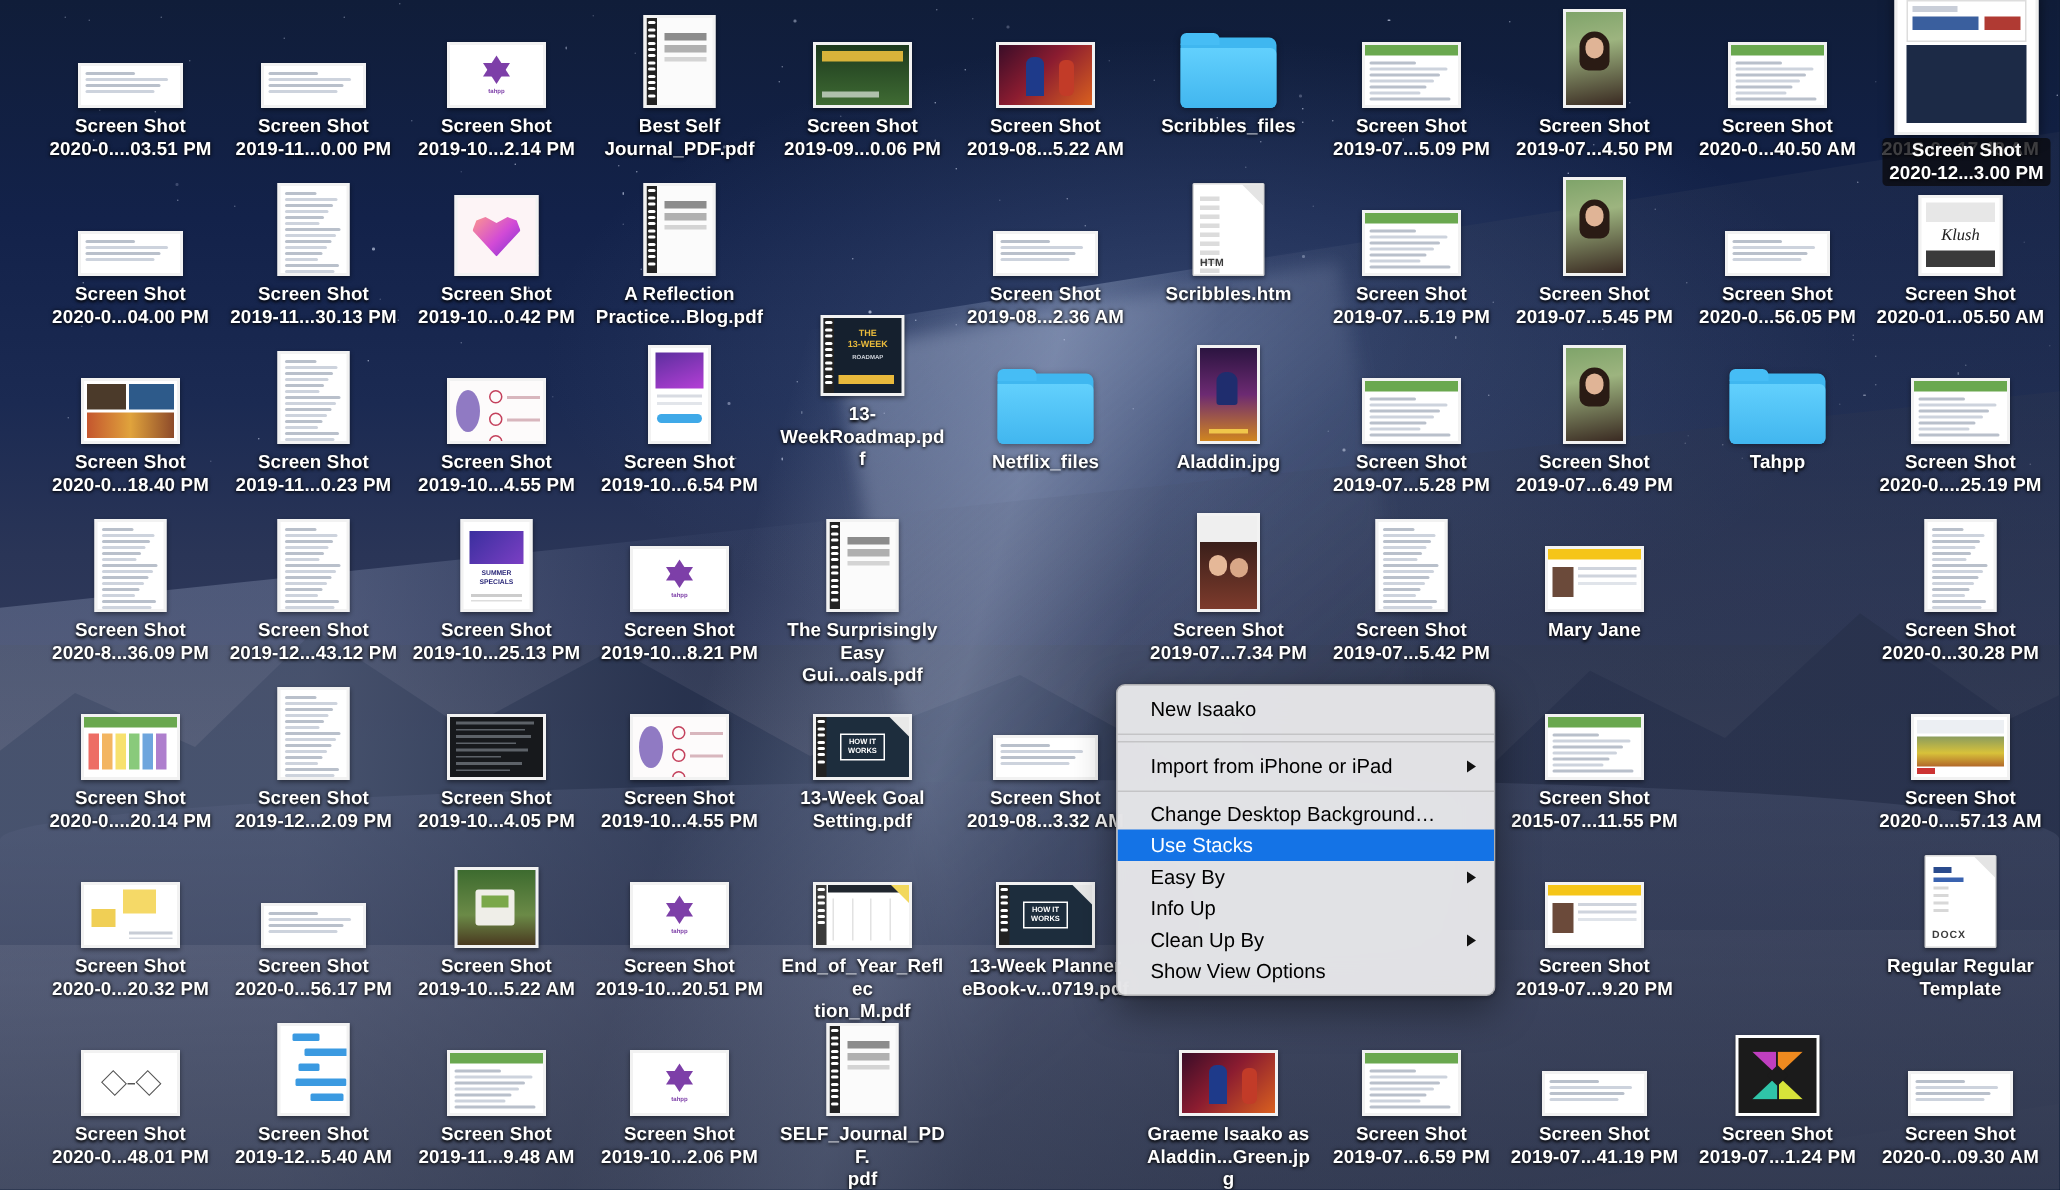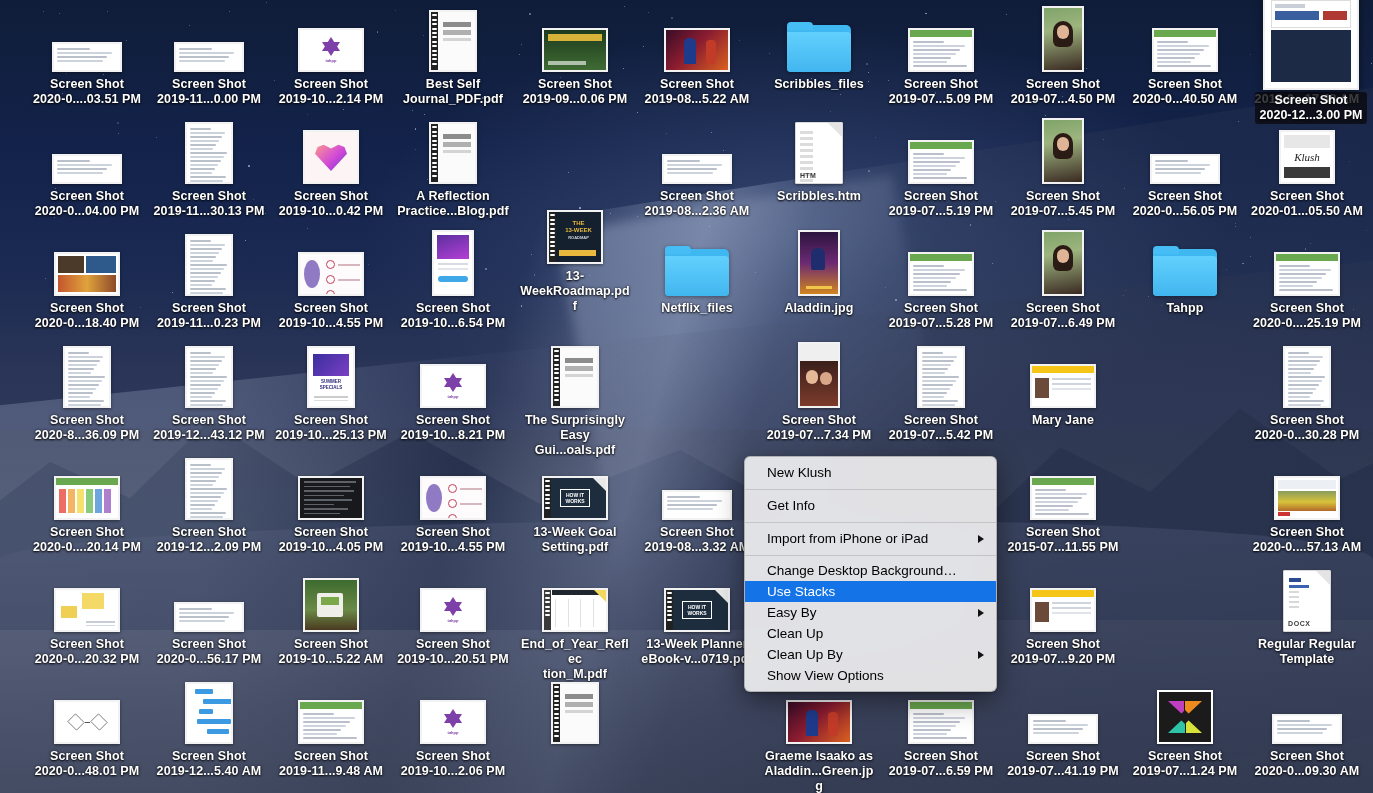--- a/index.html
+++ b/index.html
@@ -1284,20 +1284,21 @@
             <i></i>
             <i></i>
           </div>
           <div style="position:absolute;left:12px;right:4px;top:10px">
             <div style="height:5px;background:#8c8c8c;margin-bottom:3px"></div>
             <div style="height:5px;background:#b0b0b0;margin-bottom:3px"></div>
             <div style="height:3px;background:#d4d4d4"></div>
           </div>
         </div>
       </div>
+      <div class="lbl"><span>SELF_Journal_PDF.</span><br><span>pdf</span></div>
     </div>
     <div class="desk-icon" style="left: 763px; top: 680px;">
       <div class="thumb">
         <div class="art doc-land" style="background:linear-gradient(135deg,#3a0d28,#8b1c30 45%,#d9601f)">
           <div style="position:absolute;left:18px;top:8px;width:12px;height:26px;background:#1e3a8a;border-radius:5px 5px 0 0"></div>
           <div style="position:absolute;left:40px;top:10px;width:10px;height:24px;background:#c23b28;border-radius:4px"></div>
         </div>
       </div>
       <div class="lbl"><span>Graeme Isaako as</span><br><span>Aladdin...Green.jpg</span></div>
     </div>
@@ -1356,30 +1357,29 @@
             <i style="width:84%"></i>
             <i style="width:76%"></i>
           </div>
         </div>
       </div>
       <div class="lbl"><span>Screen Shot</span><br><span>2020-0...09.30 AM</span></div>
     </div>
   </div>
 
 <div id="context-menu">
-    <div class="mi tall"><span>New Klush</span></div>
+    <div class="mi tall"><span>New Isaako</span></div>
     <div class="msep"></div>
-    <div class="mi tall"><span>Get Info</span></div>
     <div class="msep"></div>
     <div class="mi tall"><span>Import from iPhone or iPad</span><span class="arrow"></span></div>
     <div class="msep"></div>
     <div class="mi"><span>Change Desktop Background…</span></div>
     <div class="mi sel"><span>Use Stacks</span></div>
     <div class="mi"><span>Easy By</span><span class="arrow"></span></div>
-    <div class="mi"><span>Clean Up</span></div>
+    <div class="mi"><span>Info Up</span></div>
     <div class="mi"><span>Clean Up By</span><span class="arrow"></span></div>
     <div class="mi"><span>Show View Options</span></div>
   </div>
 
 <div id="drag-ghost">
   <div class="gart">
     <div style="position:absolute;left:6px;right:6px;top:4px;height:26px;background:#fff;border:1px solid #ddd;"></div>
     <div style="position:absolute;left:10px;top:8px;width:30px;height:4px;background:#c9ced8;"></div>
     <div style="position:absolute;left:10px;top:15px;width:44px;height:9px;background:#3a5f9e;"></div>
     <div style="position:absolute;left:58px;top:15px;width:24px;height:9px;background:#b03a33;"></div>

